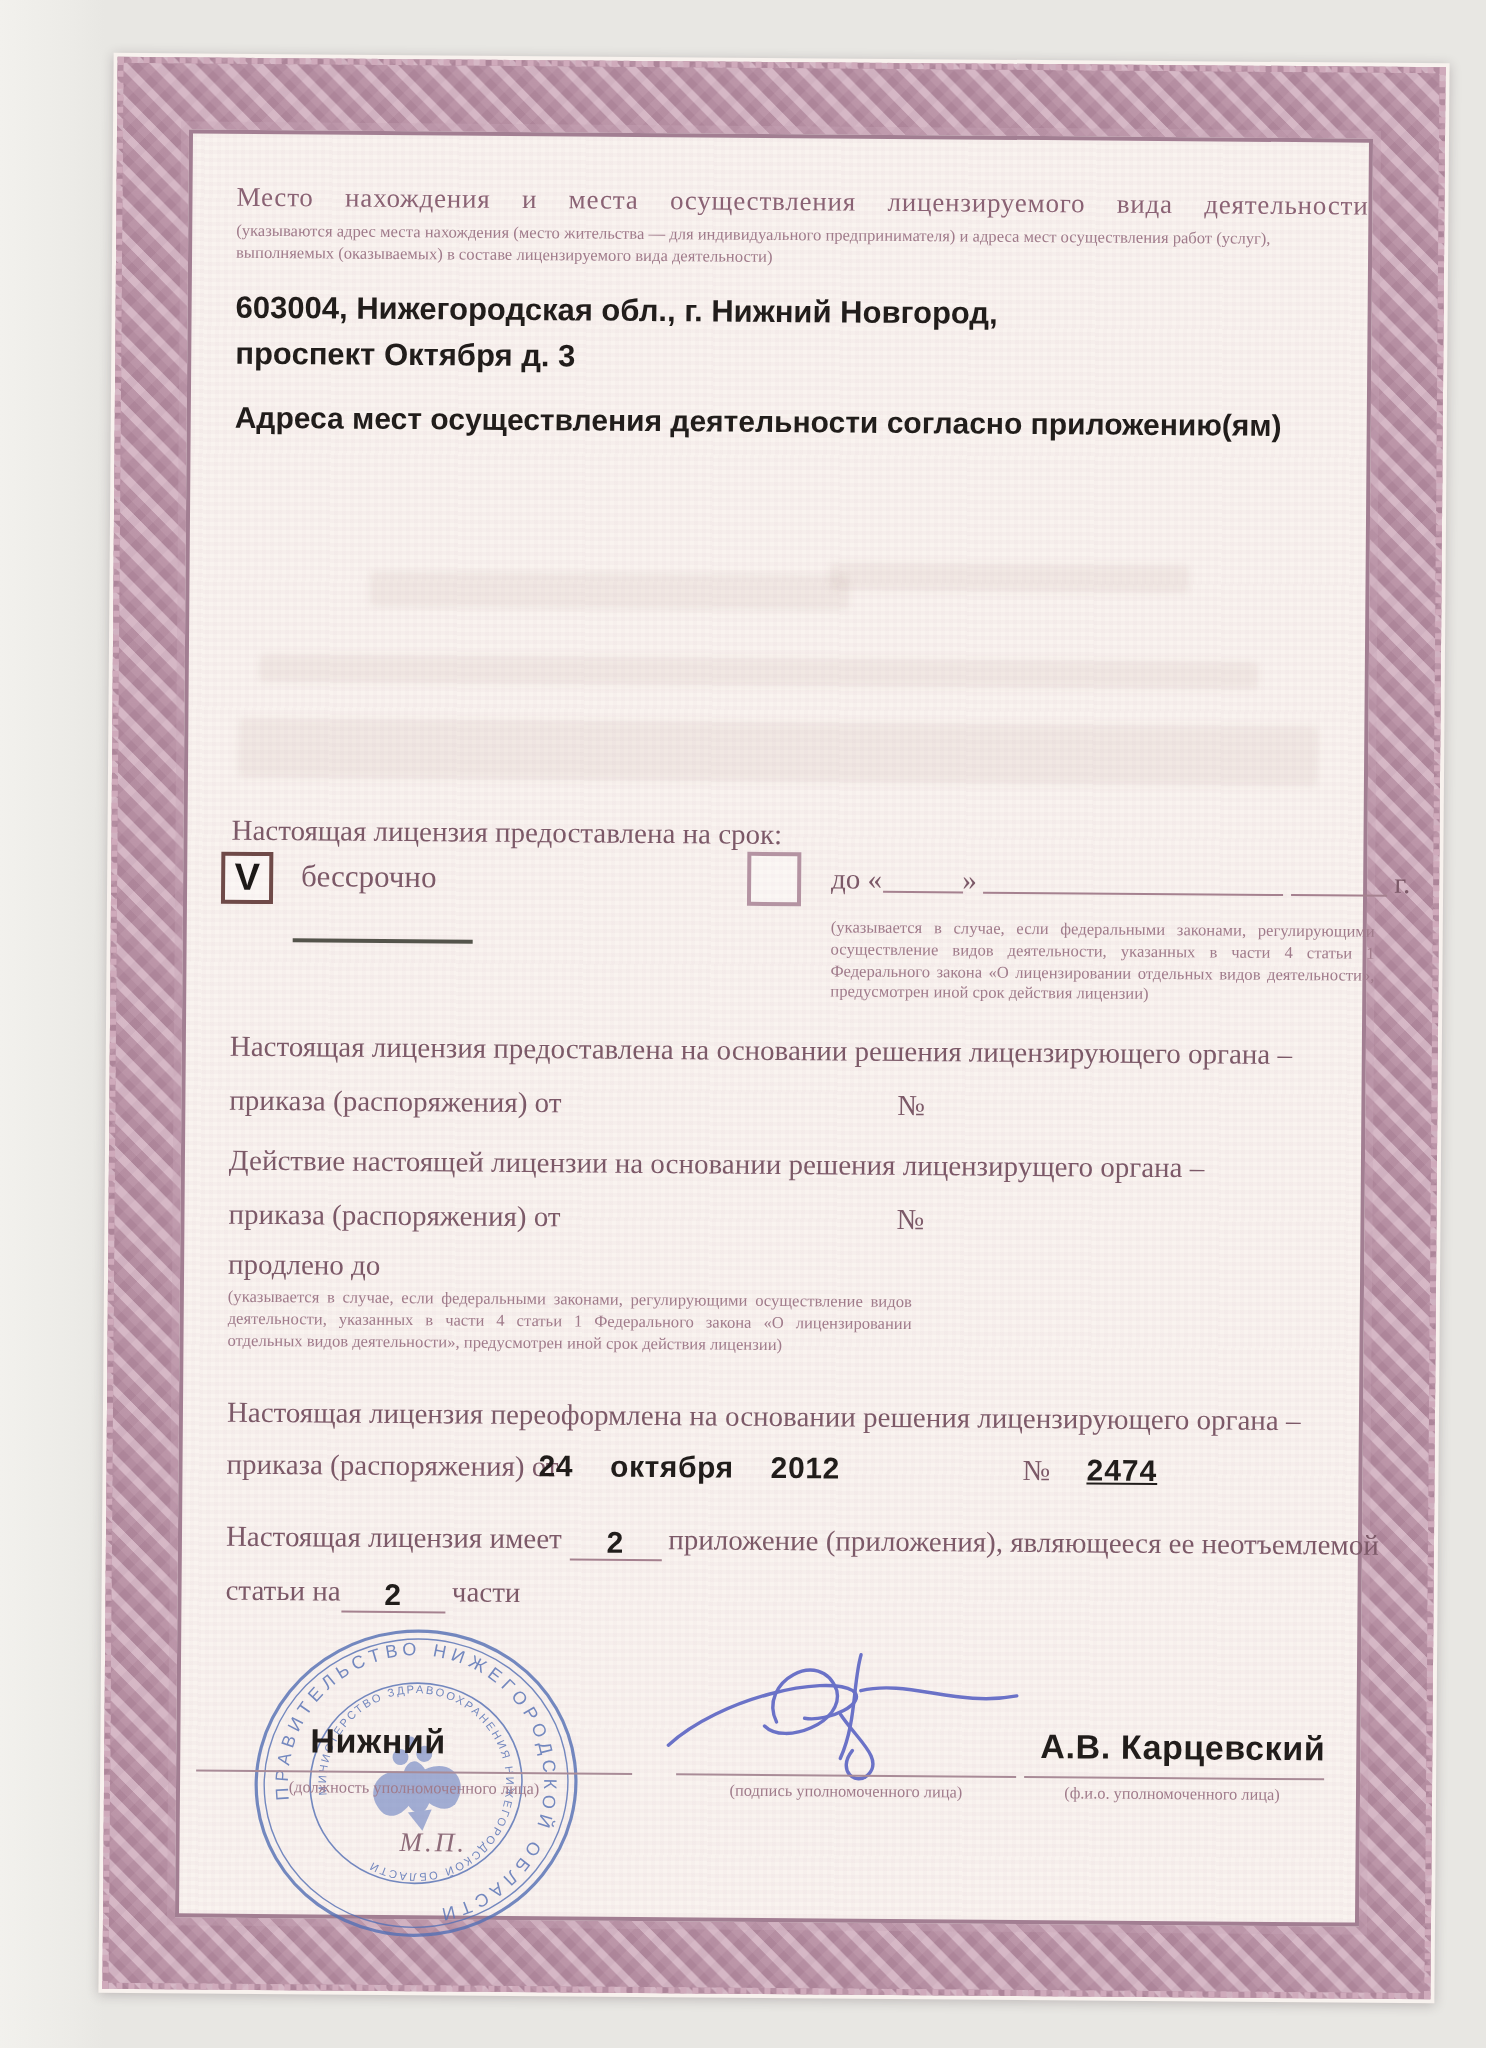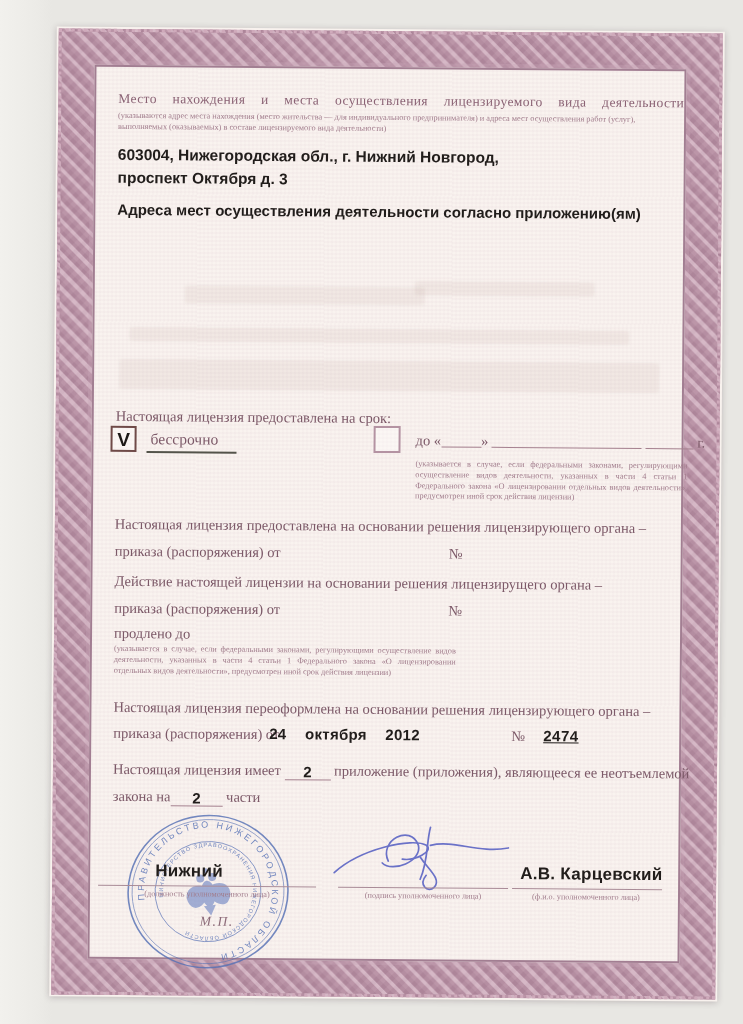--- a/index.html
+++ b/index.html
@@ -42,21 +42,21 @@
     color:#8a6274;font-size:13.5px;letter-spacing:0.4px;
     text-align:justify;text-align-last:justify;
   }
   .note{color:#a07b8b;font-size:8.3px;line-height:10.8px;text-align:justify;}
   .boldsans{font-family:"Liberation Sans","DejaVu Sans",sans-serif;font-weight:700;color:#211d1b;}
   .addr{font-size:15.5px;line-height:22px;}
   .cbx{box-sizing:border-box;background:rgba(255,255,255,0.35);}
   .cbx-checked{width:26px;height:26px;border:2px solid #6f4a48;display:flex;align-items:center;justify-content:center;}
   .cbx-empty{width:27px;height:27px;border:2px solid #b493a2;}
   .vmark{font-family:"Liberation Sans","DejaVu Sans",sans-serif;font-weight:700;font-size:19px;color:#1c1917;line-height:1;}
-  .perpetual{font-size:15.5px;color:#7c5968;border-bottom:2.5px solid #54544b;padding:0 18px 3px 4px;}
+  .perpetual{font-size:15.5px;color:#7c5968;border-bottom:2.5px solid #54544b;padding:0 18px 21px 4px;}
   .blank{display:inline-block;border-bottom:1px solid #a5818f;height:13px;vertical-align:-2px;}
   .vblank{display:inline-block;border-bottom:1px solid #a5818f;text-align:center;
     font-family:"Liberation Sans","DejaVu Sans",sans-serif;font-weight:700;color:#211d1b;
     font-size:15px;line-height:15px;vertical-align:-2px;}
   .sig-line{border-top:1px solid #a98b97;height:0;}
   .sig-note{color:#a07b8b;font-size:8.2px;text-align:center;}
   .bold-date{font-size:15px;word-spacing:14px;letter-spacing:0.3px;}
   .ghost{background:rgba(150,118,108,0.09);filter:blur(1.5px);border-radius:3px;}
   .mp-mark{color:#8d6b79;font-size:13.5px;letter-spacing:1.5px;font-style:italic;}
   .position-name{font-size:17px;letter-spacing:0.3px;}
@@ -106,21 +106,21 @@
   <div class="abs serif" style="left:62px;top:671px;">Настоящая лицензия переоформлена на основании решения лицензирующего органа –</div>
   <div class="abs serif" style="left:62px;top:697px;">приказа (распоряжения)  от</div>
   <div class="abs boldsans bold-date" style="left:218px;top:697px;">24 октября 2012</div>
   <div class="abs serif" style="left:460px;top:697px;">№</div>
   <div class="abs boldsans" style="left:492px;top:697px;font-size:15px;letter-spacing:0.5px;text-decoration:underline;">2474</div>
 
   <div class="abs serif" style="left:62px;top:733px;"><span>Настоящая лицензия имеет</span>
     <span class="vblank" style="width:46px;">2</span>
     <span>приложение (приложения), являющееся ее неотъемлемой</span>
   </div>
-  <div class="abs serif" style="left:62px;top:760px;"><span>закона на</span><span class="vblank" style="width:52px;">2</span>
+  <div class="abs serif" style="left:62px;top:760px;"><span>статьи на</span><span class="vblank" style="width:52px;">2</span>
     <span>части</span>
   </div>
 
   <svg class="abs" style="left:60px;top:780px;" width="196" height="170" viewBox="0 0 196 170">
     <g transform="rotate(-8 98 84)" opacity="0.82">
       <ellipse cx="98" cy="84" rx="80" ry="76" fill="none" stroke="#5671b5" stroke-width="1.6"></ellipse>
       <ellipse cx="98" cy="84" rx="76" ry="72" fill="none" stroke="#5671b5" stroke-width="0.7"></ellipse>
       <ellipse cx="98" cy="84" rx="53" ry="50" fill="none" stroke="#5671b5" stroke-width="0.8"></ellipse>
       <path id="sealOuterPath" d="M 98 84 m -64 0 a 64 64 0 1 1 128 0 a 64 64 0 1 1 -128 0" fill="none"></path>
       <path id="sealInnerPath" d="M 98 84 m -45 0 a 45 45 0 1 1 90 0 a 45 45 0 1 1 -90 0" fill="none"></path>

